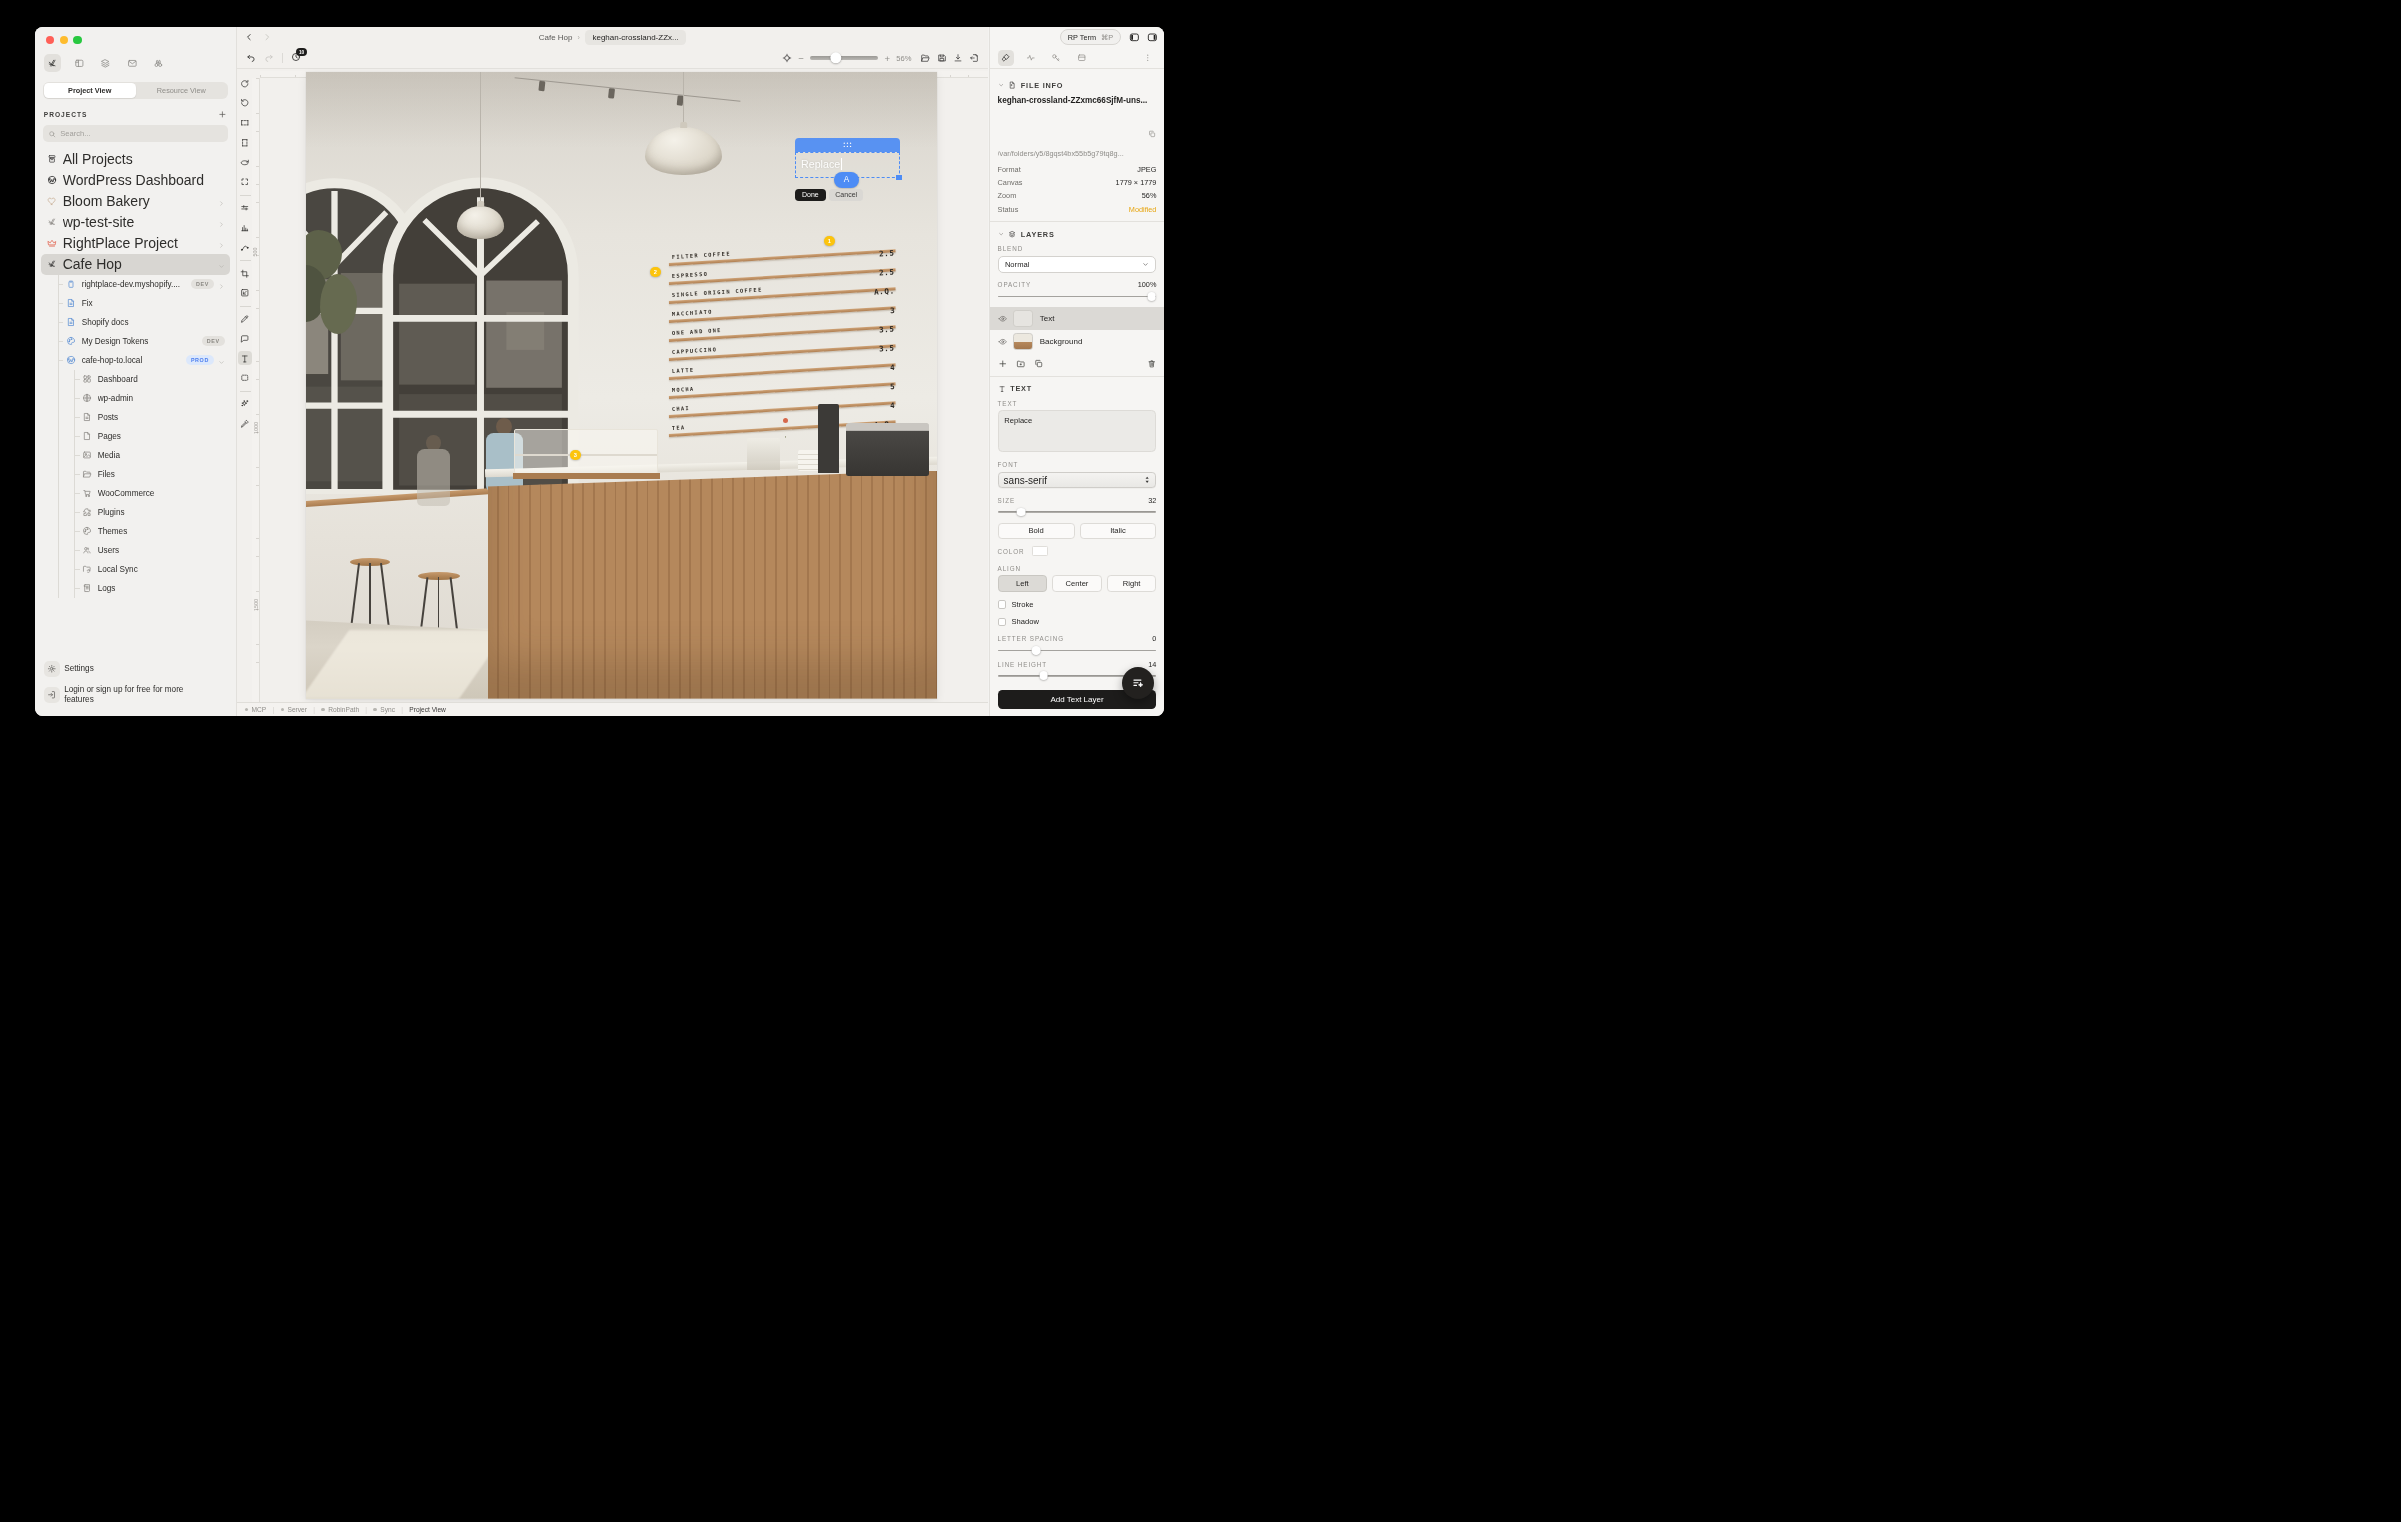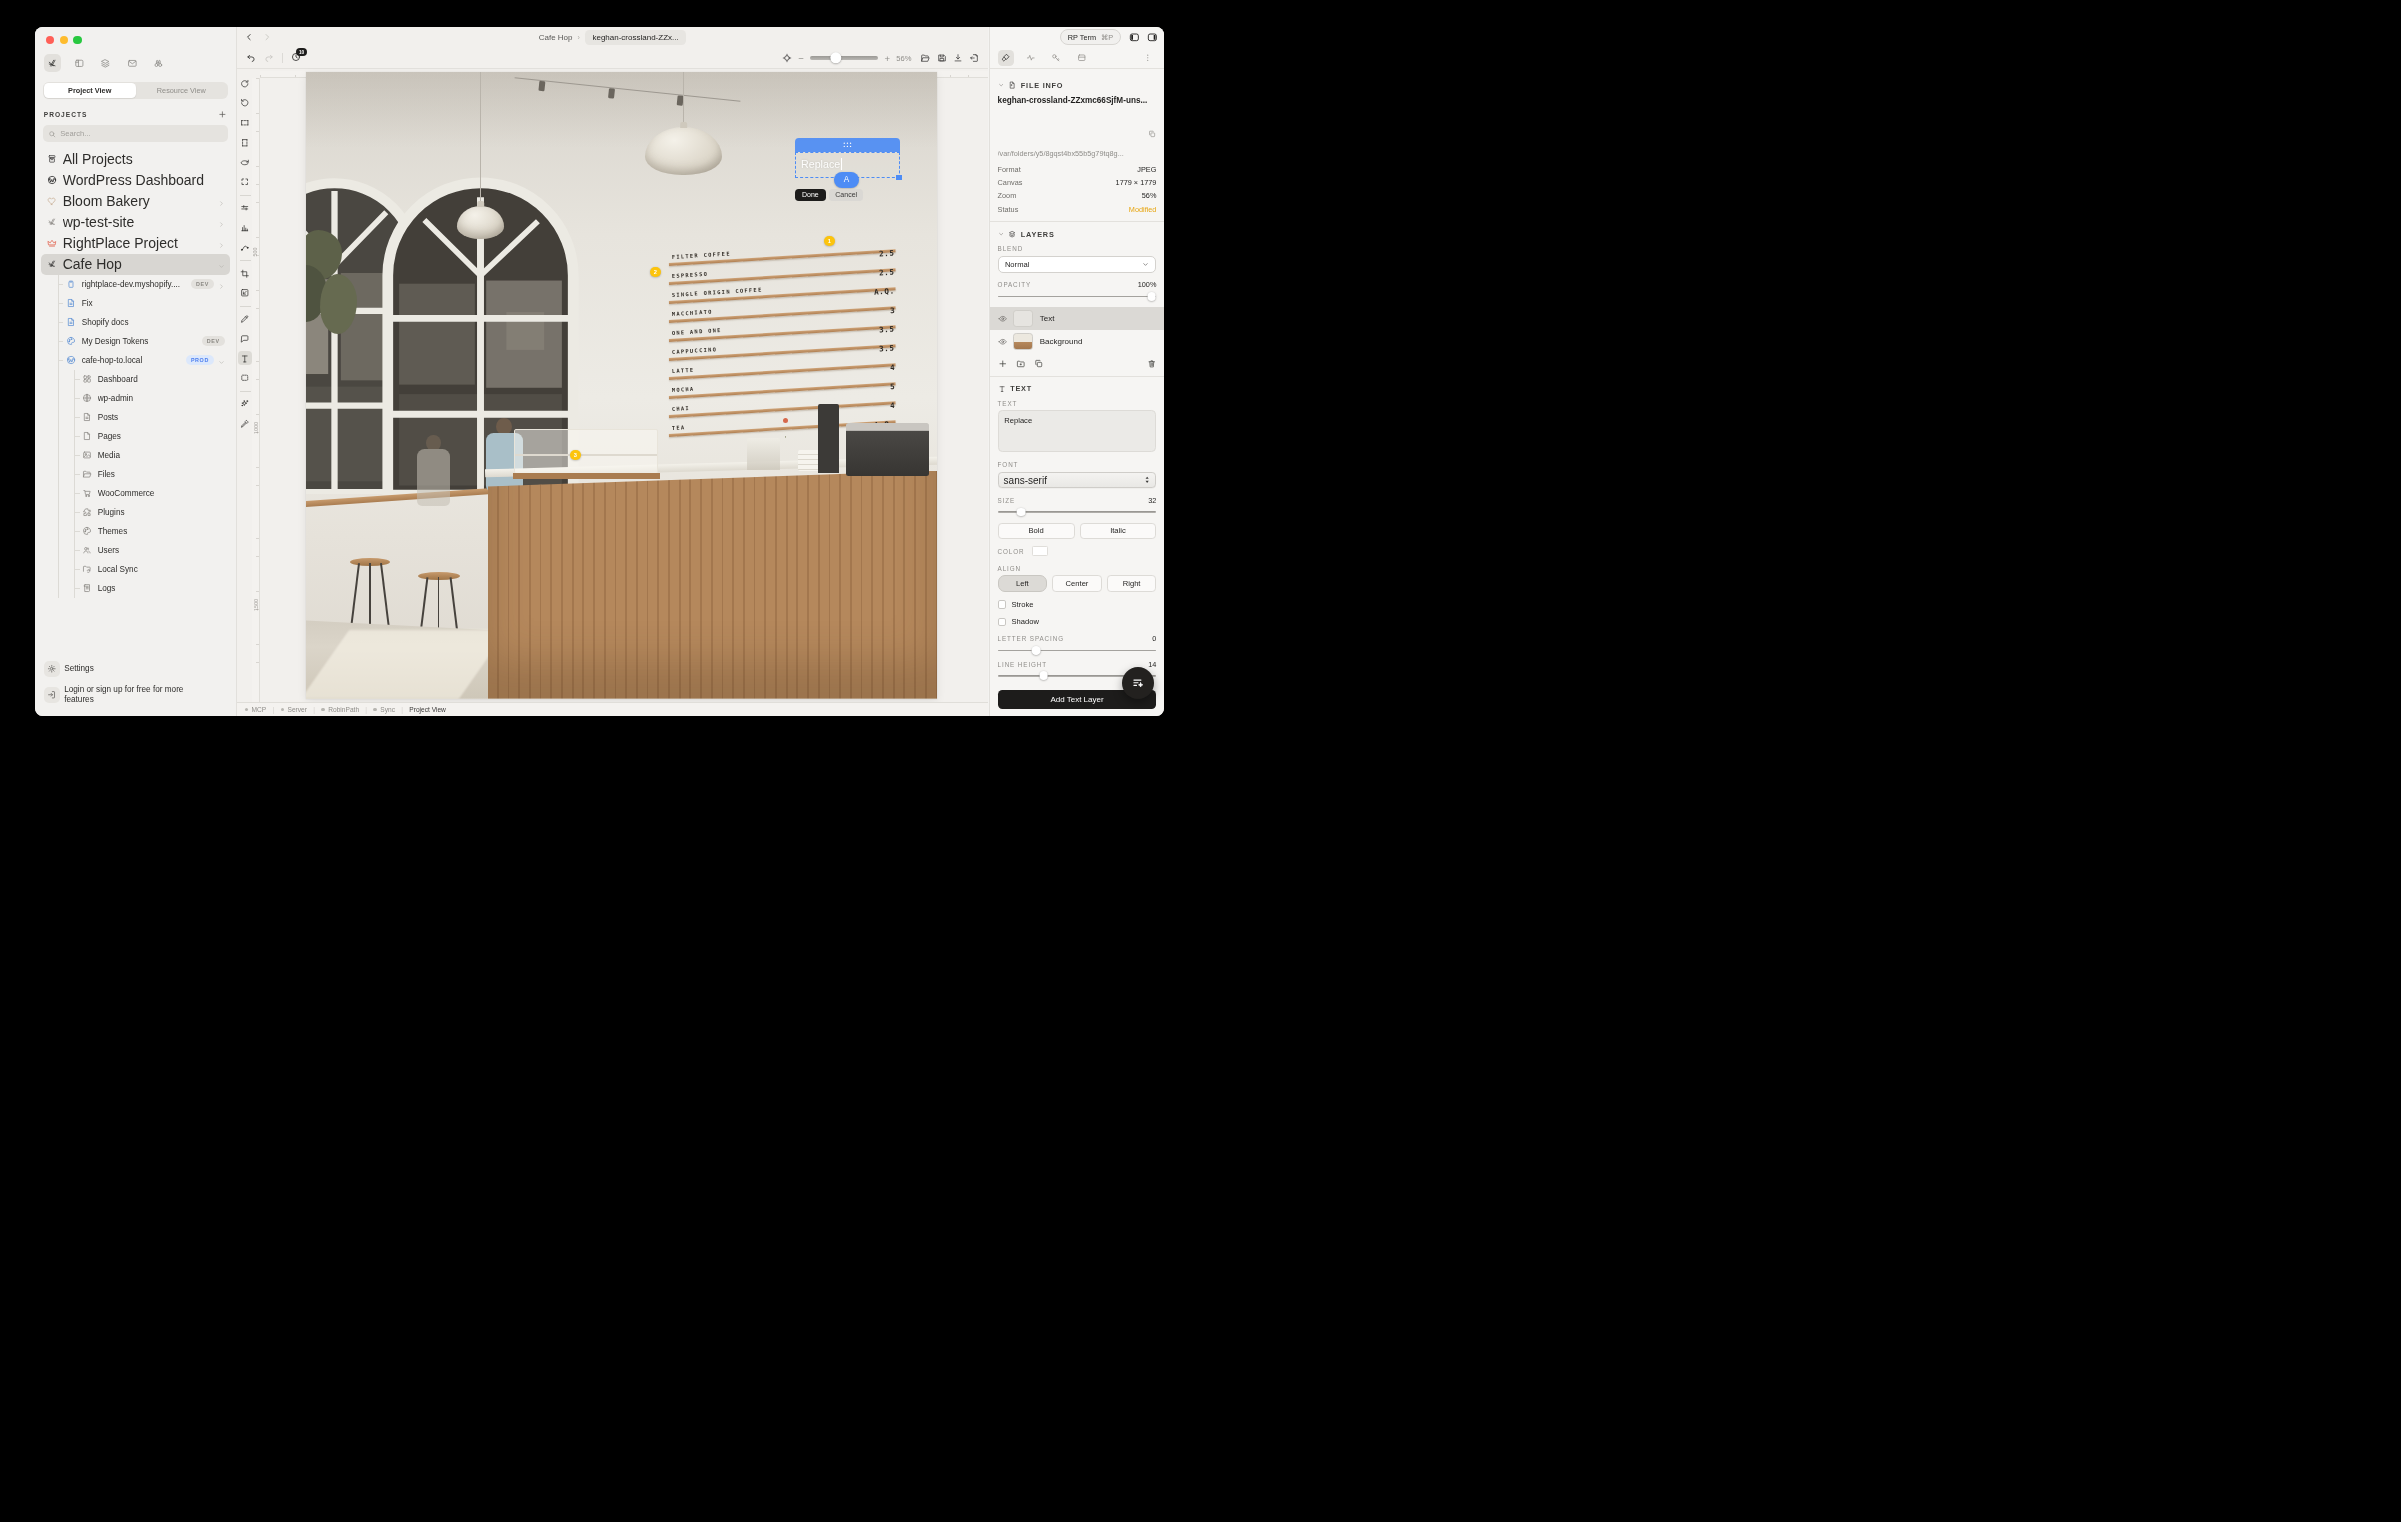--- a/index.html
+++ b/index.html
@@ -187,21 +187,21 @@
   .txtarea { background:#ebeae7; border:0.6px solid #dddbd7; border-radius:4.4px; height:42px; padding:5px 5.7px; font-size:7.6px; color:#1f1e1d; }
   .fontsel { height:16.4px; background:linear-gradient(180deg,#f4f3f1,#e9e8e5); border:0.6px solid #cfcdc9; border-radius:3.8px; display:flex; align-items:center; justify-content:space-between; padding:0 5px; box-shadow:0 0.6px 0.6px rgba(0,0,0,.06); }
   .fontsel span { font-size:10px; color:#1f1e1d; }
   .fontsel svg { width:6.3px; height:7.6px; color:#3a3938; }
   .bi-row { display:flex; gap:5px; margin:6.3px 0 1.3px; }
   .bi-row button { flex:1; height:16px; background:#fbfaf9; border:0.6px solid #dddbd7; border-radius:3.8px; font-size:7.6px; color:#1f1e1d; font-family:inherit; }
   .color-row { display:flex; align-items:center; gap:7.6px; margin-top:7.6px; }
   .swatch { width:16.4px; height:9.5px; background:#fff; border:0.6px solid #e0deda; border-radius:1.3px; }
   .align-row { display:flex; gap:5px; }
   .align-row button { flex:1; height:16.4px; background:#fbfaf9; border:0.6px solid #dddbd7; border-radius:3.8px; font-size:7.6px; color:#1f1e1d; font-family:inherit; }
-  .align-row button.on { background:#dcdad6; border-color:#c9c7c2;border-radius:7px; }
+  .align-row button.on { background:#dcdad6; border-color:#c9c7c2; }
   .chk-row { display:flex; align-items:center; gap:5.7px; margin:8.2px 0; }
   .chk { width:8.2px; height:8.2px; border:0.6px solid #c9c7c3; border-radius:1.9px; background:#fff; }
   .chk-row span { font-size:7.6px; color:#1f1e1d; }
   .addbtn { width:100%; height:19px; background:#1d1c1b; color:#fff; border:none; border-radius:4.4px; font-size:8px; font-family:inherit; margin-top:8.8px; }
   .fab { position:absolute; right:10px; bottom:16.4px; width:32px; height:32px; border-radius:50%; background:#23211f; display:flex; align-items:center; justify-content:center; box-shadow:0 3.8px 10px rgba(0,0,0,.35); color:#fff; }
   .fab svg { width:14px; height:14px; }
 </style>
 </head>
 <body>
 

